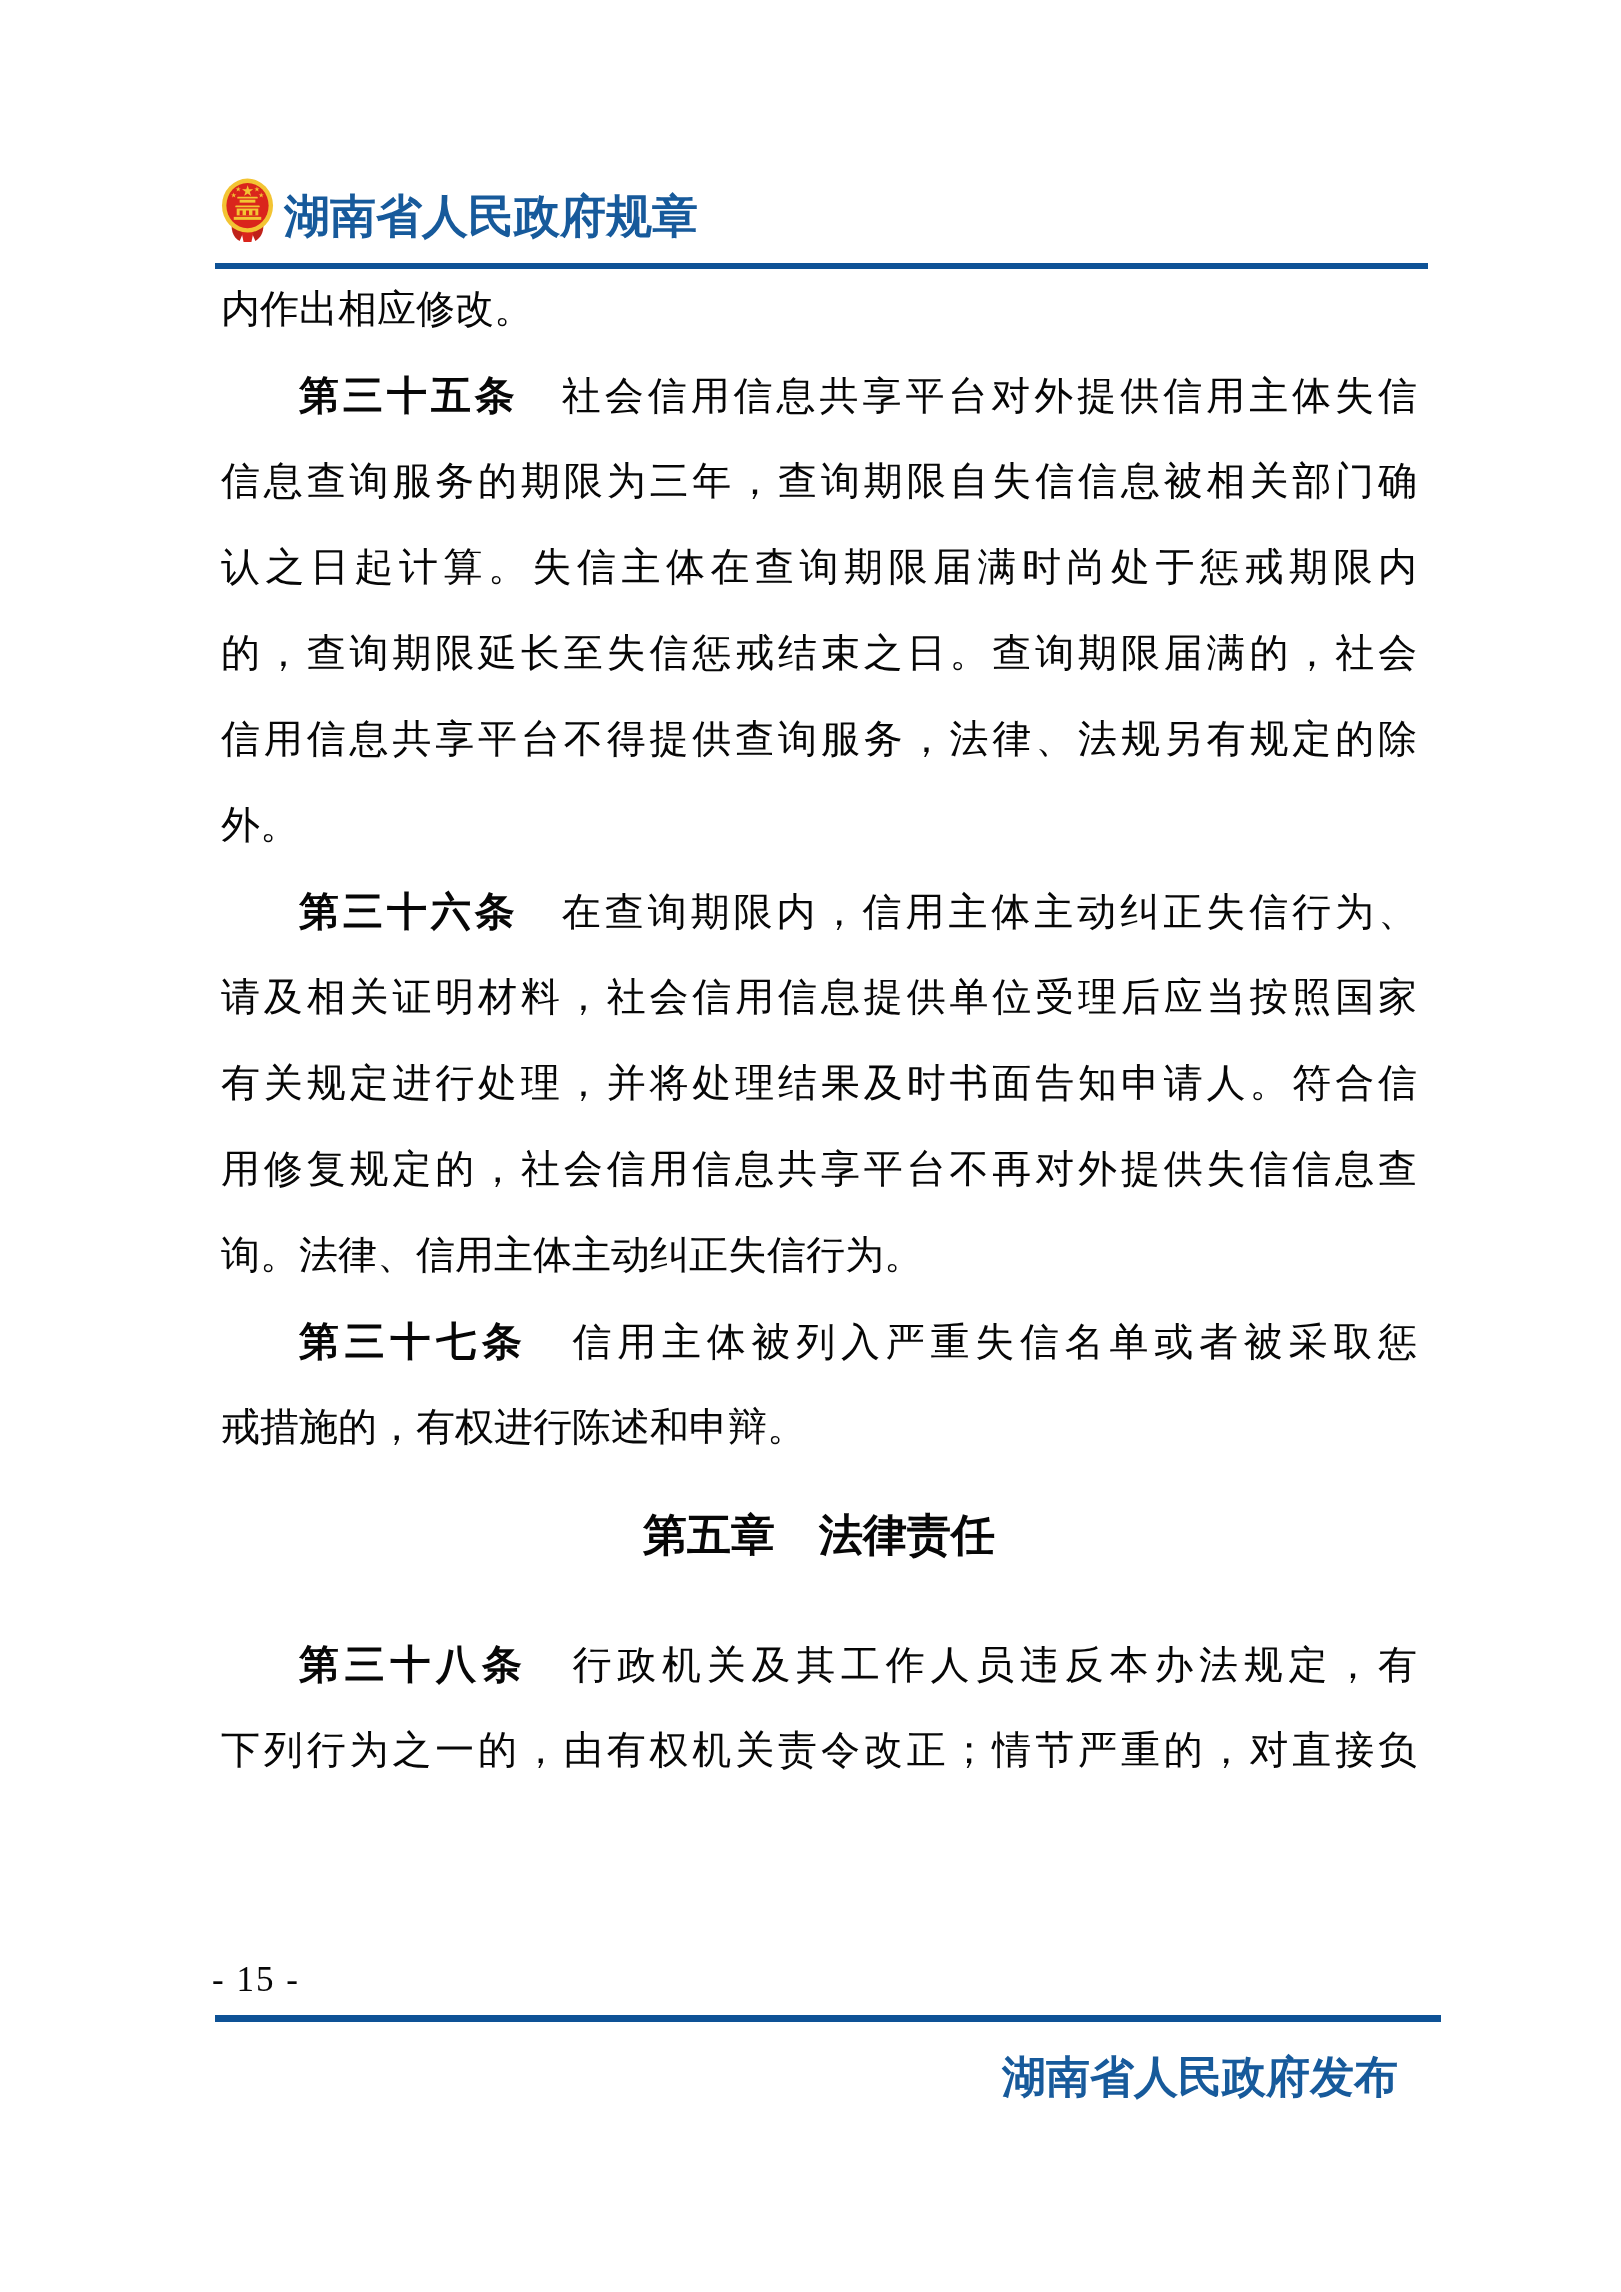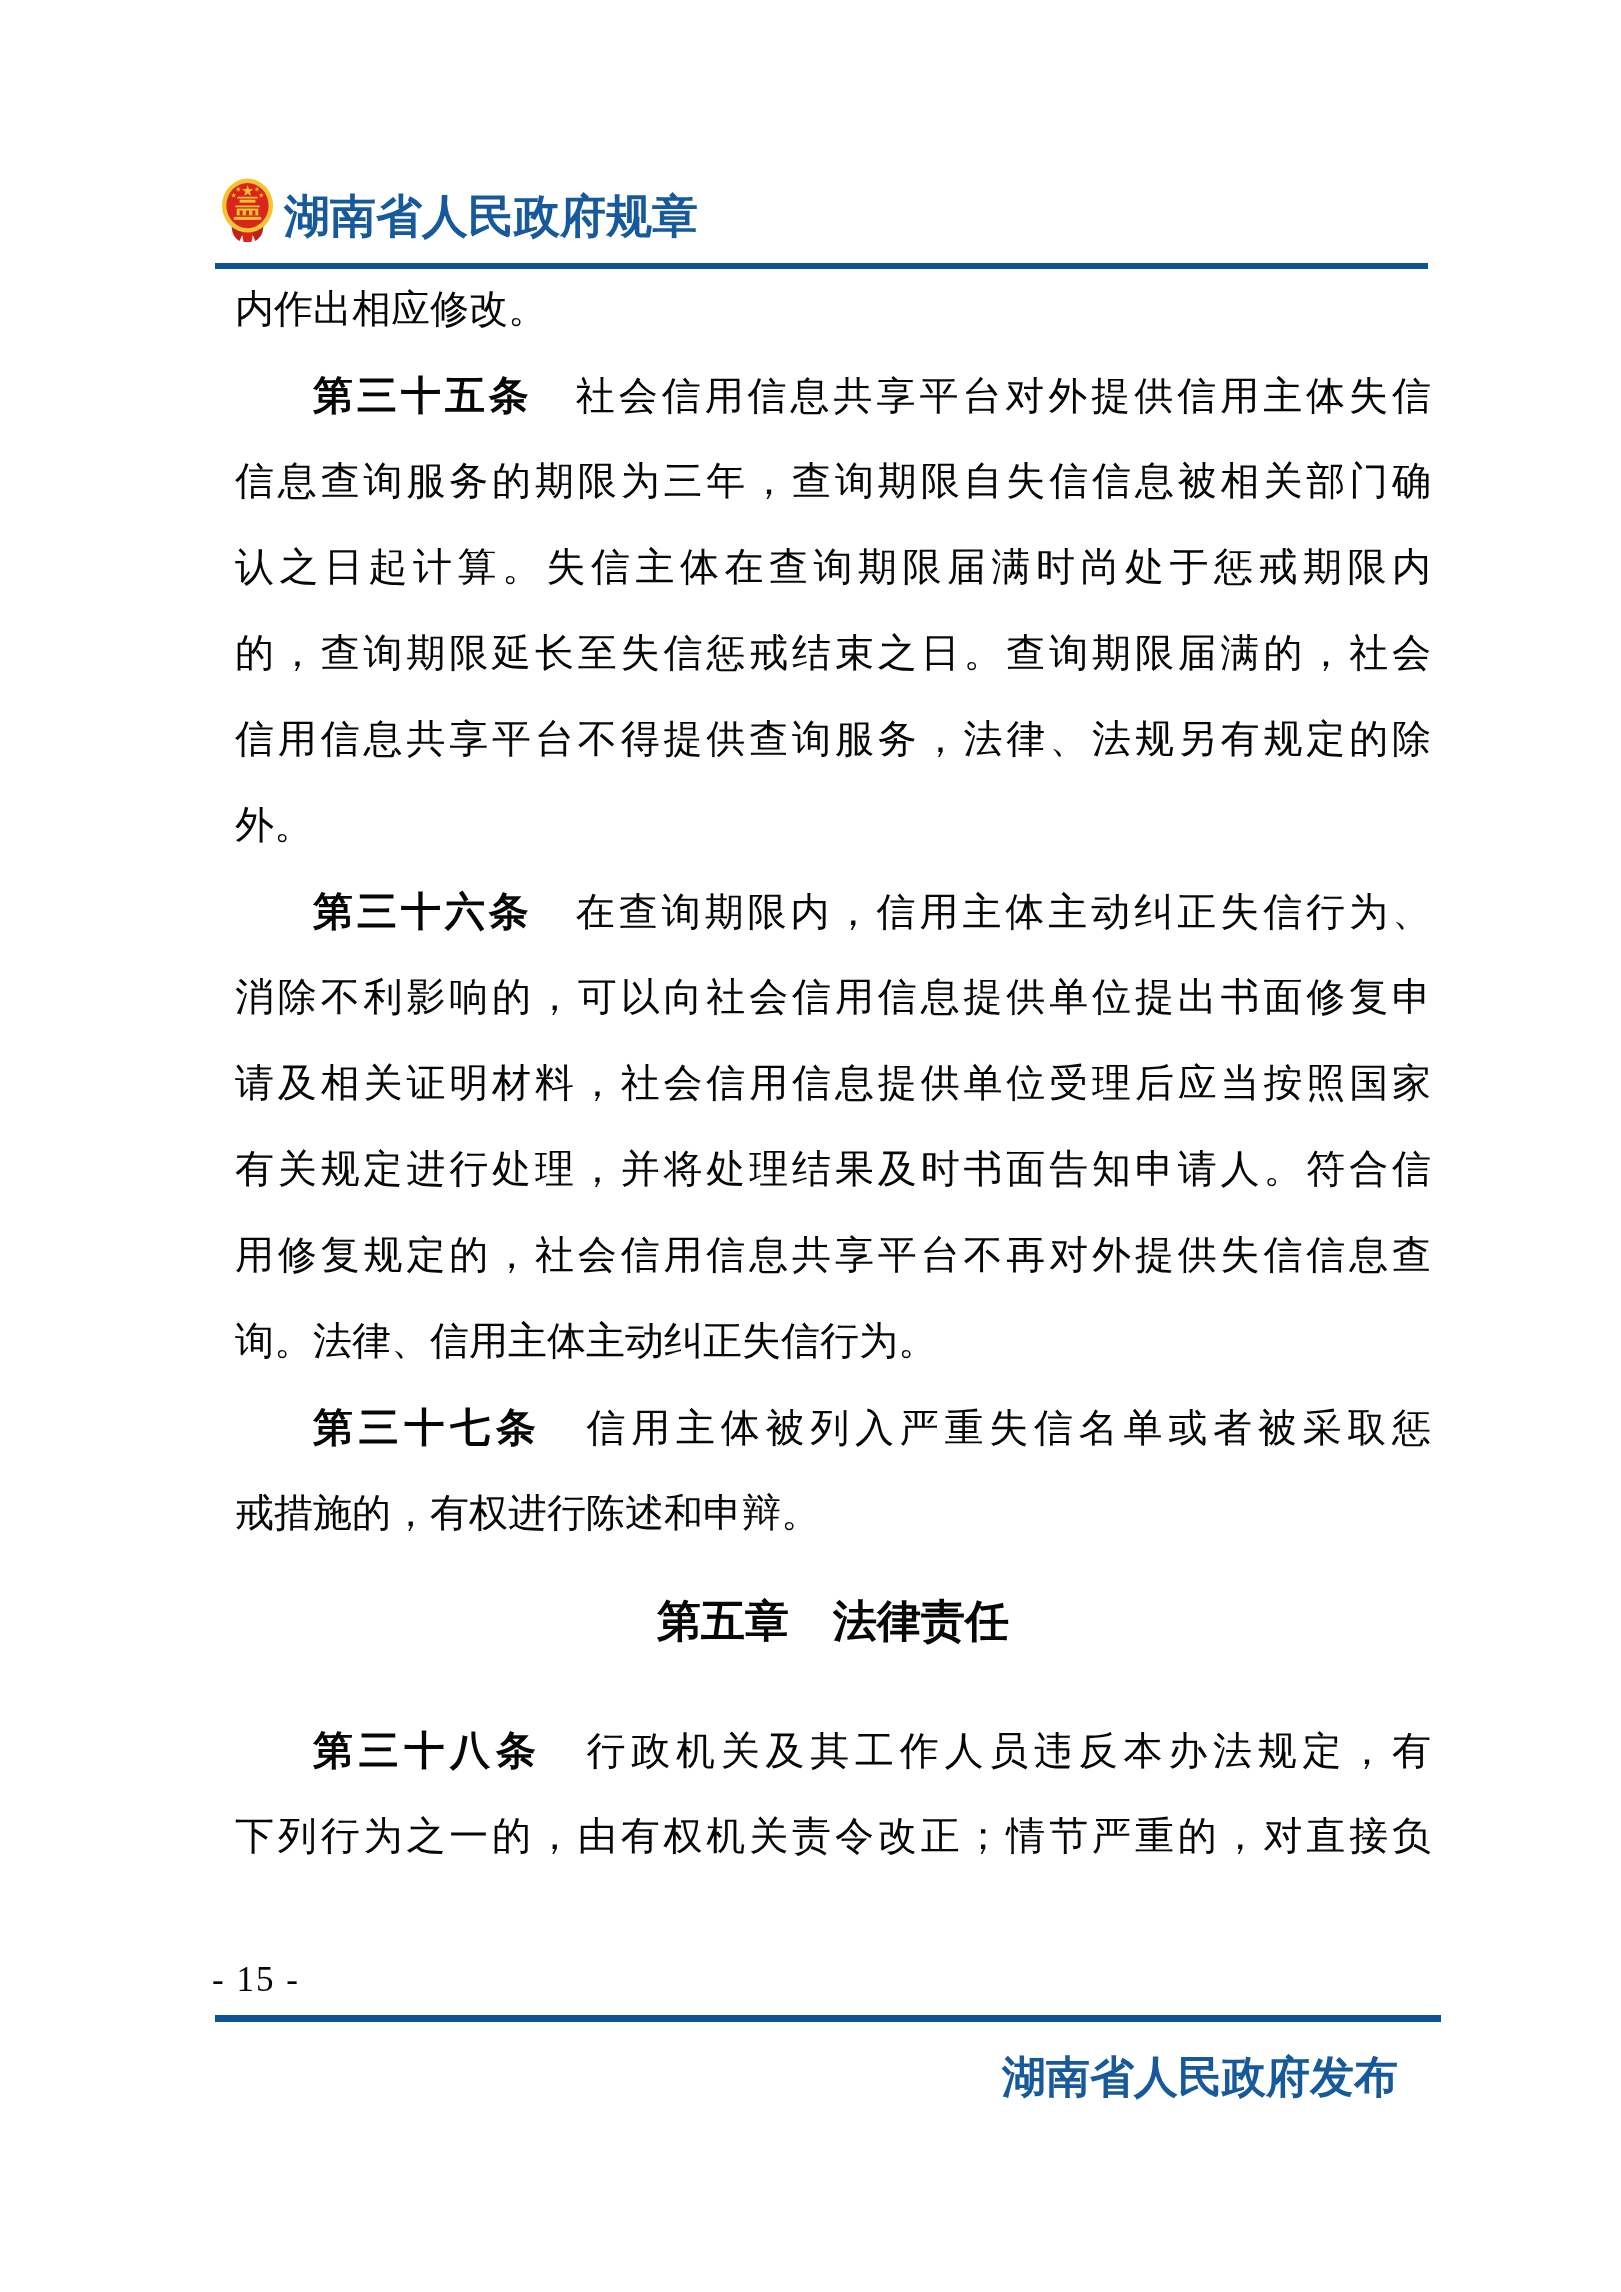--- a/index.html
+++ b/index.html
@@ -24,21 +24,21 @@
     letter-spacing:0px;
     color:var(--title_blue,#175a9b);
     font-family:"Liberation Serif", serif;
     white-space:nowrap;
   }
   .rule{position:absolute;background:var(--rule_blue,#0e5296);}
   .rule.top{left:215px;top:263px;width:1213px;height:5.9px;}
   .rule.bottom{left:215px;top:2015px;width:1226px;height:6.9px;}
   
   .doc-body{
-    position:absolute;left:235px;top:266px;width:1196px;
+    position:absolute;left:221px;top:266px;width:1196px;
     font-size:39px;line-height:86px;
     white-space:nowrap;
   }
   .line{height:86px;}
   .line.just{
     text-align:justify;
     text-align-last:justify;
     text-justify:inter-character;
     white-space:normal;
   }
@@ -104,21 +104,20 @@
 
   <main class="doc-body">
       <div class="line">内作出相应修改。</div>
       <div class="line just ind"><span class="art">第三十五条</span>　社会信用信息共享平台对外提供信用主体失信</div>
       <div class="line just">信息查询服务的期限为三年，查询期限自失信信息被相关部门确</div>
       <div class="line just">认之日起计算。失信主体在查询期限届满时尚处于惩戒期限内</div>
       <div class="line just">的，查询期限延长至失信惩戒结束之日。查询期限届满的，社会</div>
       <div class="line just">信用信息共享平台不得提供查询服务，法律、法规另有规定的除</div>
       <div class="line">外。</div>
       <div class="line just ind"><span class="art">第三十六条</span>　在查询期限内，信用主体主动纠正失信行为、</div>
-      <div class="line just">消除不利影响的，可以向社会信用信息提供单位提出书面修复申</div>
       <div class="line just">请及相关证明材料，社会信用信息提供单位受理后应当按照国家</div>
       <div class="line just">有关规定进行处理，并将处理结果及时书面告知申请人。符合信</div>
       <div class="line just">用修复规定的，社会信用信息共享平台不再对外提供失信信息查</div>
       <div class="line">询。法律、信用主体主动纠正失信行为。</div>
       <div class="line just ind"><span class="art">第三十七条</span>　信用主体被列入严重失信名单或者被采取惩</div>
       <div class="line">戒措施的，有权进行陈述和申辩。</div>
       <div class="line chapter">第五章　法律责任</div>
       <div class="line just ind"><span class="art">第三十八条</span>　行政机关及其工作人员违反本办法规定，有</div>
       <div class="line just">下列行为之一的，由有权机关责令改正；情节严重的，对直接负</div>
     </main>

